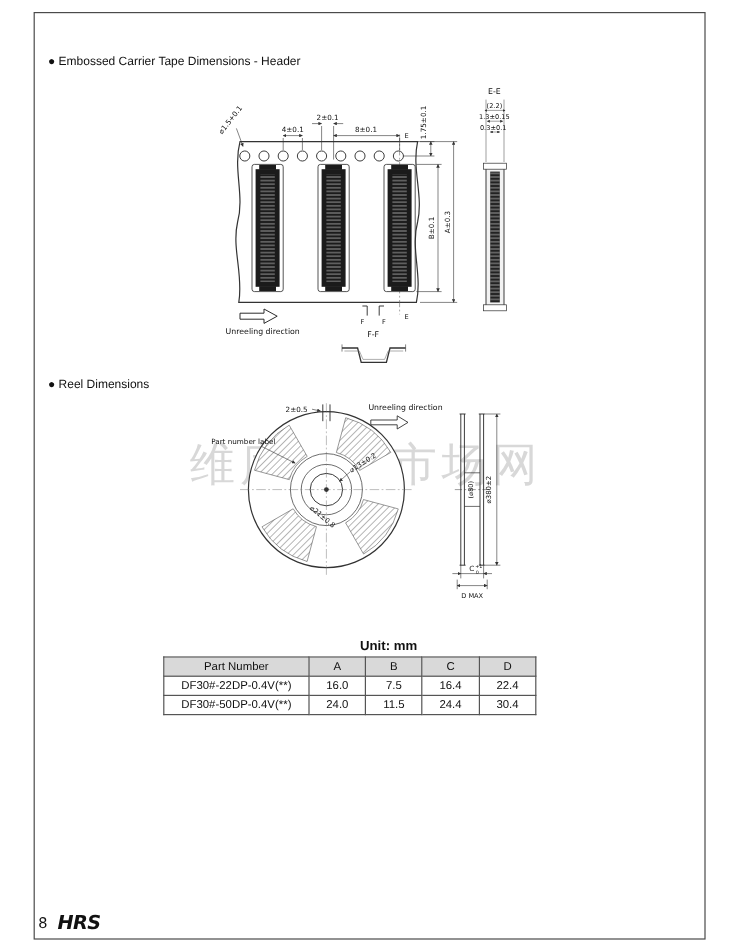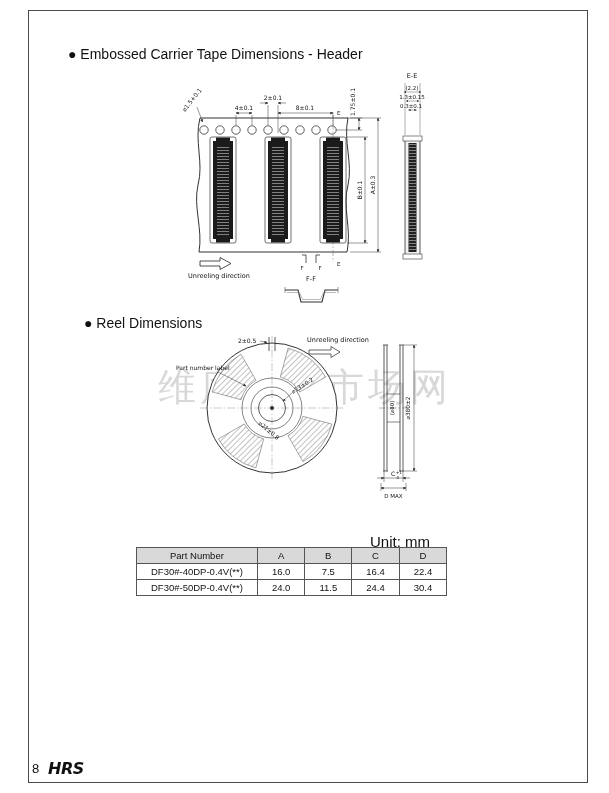--- a/index.html
+++ b/index.html
@@ -1,23 +1,23 @@
 <!DOCTYPE html>
 <html><head>
 <meta charset="utf-8">
 <style>
   html,body { margin:0; padding:0; }
   body { width:609px; height:793px; background:#ffffff; font-family:"Liberation Sans", sans-serif; color:#111; }
   .page { position:relative; width:609px; height:793px; overflow:hidden; background:#fff; }
   .page-border { position:absolute; left:28px; top:10px; width:558px; height:771px; border:1px solid #4a4a4a; }
-  .sec-title { position:absolute; font-size:14px; color:#111; white-space:nowrap;margin-left:28px; }
+  .sec-title { position:absolute; font-size:10px; color:#111; white-space:nowrap; }
   .watermark { position:absolute; left:158px; top:362px; font-size:38px; letter-spacing:4px; color:#9a9a9a; opacity:0.38; z-index:0; font-family:"DejaVu Sans", sans-serif; white-space:nowrap; }
   svg.drawing { position:absolute; z-index:1; overflow:visible; }
   svg text { font-family:"DejaVu Sans", sans-serif; fill:#111; }
-  .unit { position:absolute; left:300px; top:533px; width:130px; text-align:right; font-size:15px; }
+  .unit { position:absolute; left:300px; top:533px; width:130px; text-align:left; font-size:11px;font-weight:bold; }
   table.dim { position:absolute; left:136px; top:547px; border-collapse:collapse; font-size:9.5px; z-index:1; }
   table.dim th, table.dim td { border:1px solid #555; height:15px; padding:0 14px; text-align:center; line-height:15px; white-space:nowrap; }
   table.dim th { background:#d9d9d9; font-weight:normal; }
   .col-part { width:118px; } .col-a { width:45px; } .col-b { width:45px; } .col-c { width:47px; } .col-d { width:47px; }
   .page-num { position:absolute; left:32px; top:761px; font-size:13px; }
   .logo { position:absolute; left:47px; top:760px; }
 </style>
 </head>
 <body>
 
@@ -157,21 +157,21 @@
       <path d="M 110 225 L 123 225 L 126 237 L 147 237 L 150 225 L 163 225" stroke="#333" stroke-width="1.1"></path>
       <path d="M 112 227.5 L 124.5 227.5 L 127.5 234.5 L 145.5 234.5 L 148.5 227.5 L 161 227.5" stroke="#777" stroke-width="0.5"></path>
       <line x1="110" y1="222" x2="110" y2="228" stroke="#333" stroke-width="0.5"></line>
       <line x1="163" y1="222" x2="163" y2="228" stroke="#333" stroke-width="0.5"></line>
     </g>
 
     <polygon points="25,196 45,196 45,192.5 56,198.5 45,204.5 45,201 25,201" fill="#fff" stroke="#222" stroke-width="0.8"></polygon>
     <text x="13" y="213" font-size="6.5">Unreeling direction</text>
   </svg>
 
-  <div class="sec-title" style="left:56px; top:315px;">
+  <div class="sec-title" style="left:40px; top:315px;">
     <span>●</span>
     <span>Reel Dimensions</span>
   </div>
 
   <svg class="drawing" style="left:150px; top:330px;" width="300" height="180" viewBox="0 0 300 180">
     <defs>
       <marker id="m2" viewBox="0 0 10 10" refX="9" refY="5" markerWidth="6" markerHeight="6" orient="auto-start-reverse">
         <path d="M0,0 L10,5 L0,10 z" fill="#333"></path>
       </marker>
       <pattern id="hatch2" width="4" height="4" patternUnits="userSpaceOnUse" patternTransform="rotate(45)">
@@ -265,21 +265,21 @@
       <tr>
         <th>Part Number</th>
         <th>A</th>
         <th>B</th>
         <th>C</th>
         <th>D</th>
       </tr>
     </thead>
     <tbody>
       <tr>
-        <td>DF30#-40DP-0.4V(**)</td>
+        <td>DF30#-22DP-0.4V(**)</td>
         <td>16.0</td>
         <td>7.5</td>
         <td>16.4</td>
         <td>22.4</td>
       </tr>
       <tr>
         <td>DF30#-50DP-0.4V(**)</td>
         <td>24.0</td>
         <td>11.5</td>
         <td>24.4</td>

